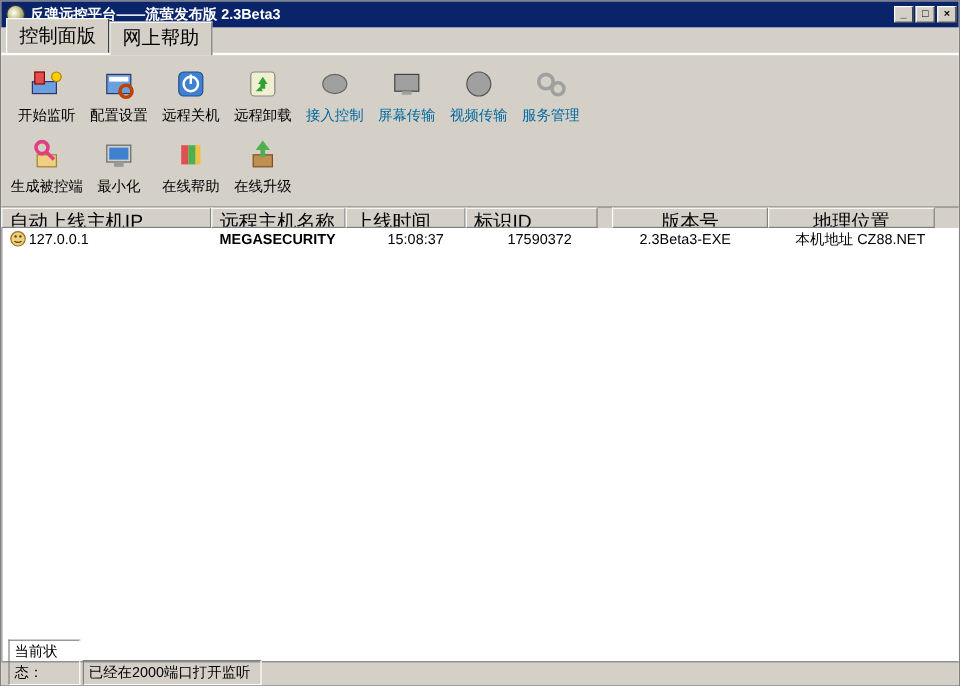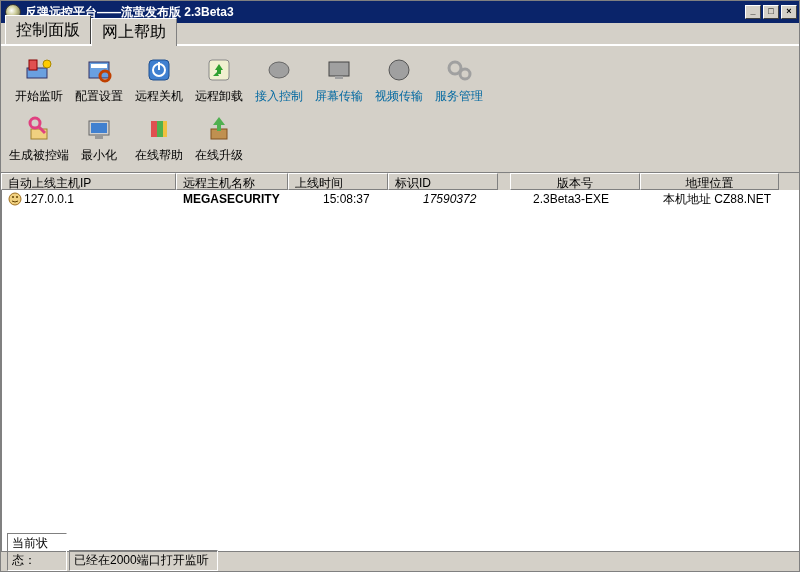--- a/index.html
+++ b/index.html
@@ -115,21 +115,21 @@
     background: #d4d0c8;
     border-top: 1px solid #808080;
     height: 18px;
   }
   .col-h {
     border-right: 1px solid #808080;
     border-bottom: 1px solid #808080;
     border-top: 1px solid #fff;
     border-left: 1px solid #fff;
     padding: 1px 6px;
-    font-size: 12px;
+    font-size: 16px;
     overflow: hidden;
     white-space: nowrap;
     cursor: default;
   }
   
   .list-area {
     flex: 1;
     background: #ffffff;
     overflow: auto;
     border-left: 1px solid #808080;
@@ -333,21 +333,21 @@
 <div class="list-area" id="listarea">
     <div class="list-row">
       <div class="list-cell" style="width: 175px;"><span class="row-icon"><svg width="14" height="14" viewBox="0 0 14 14">
             <circle cx="7" cy="7" r="6" fill="#f0d080" stroke="#a07020"></circle>
             <circle cx="5" cy="5" r="1" fill="#604000"></circle>
             <circle cx="9" cy="5" r="1" fill="#604000"></circle>
             <path d="M4 9 Q7 11 10 9" stroke="#604000" fill="none"></path>
           </svg></span>127.0.0.1</div>
       <div class="list-cell" style="width: 140px; font-weight: bold;">MEGASECURITY</div>
       <div class="list-cell" style="width: 100px;">15:08:37</div>
-      <div class="list-cell" style="width: 110px; font-style: italic;">17590372</div>
+      <div class="list-cell" style="width: 110px;">17590372</div>
       <div class="list-cell" style="width: 130px;">2.3Beta3-EXE</div>
       <div class="list-cell" style="width: 139px;">本机地址 CZ88.NET</div>
     </div>
   </div>
 
 <div class="statusbar">
   <div class="status-cell first">当前状态：</div>
   <div class="status-cell second">已经在2000端口打开监听</div>
 </div>
 

